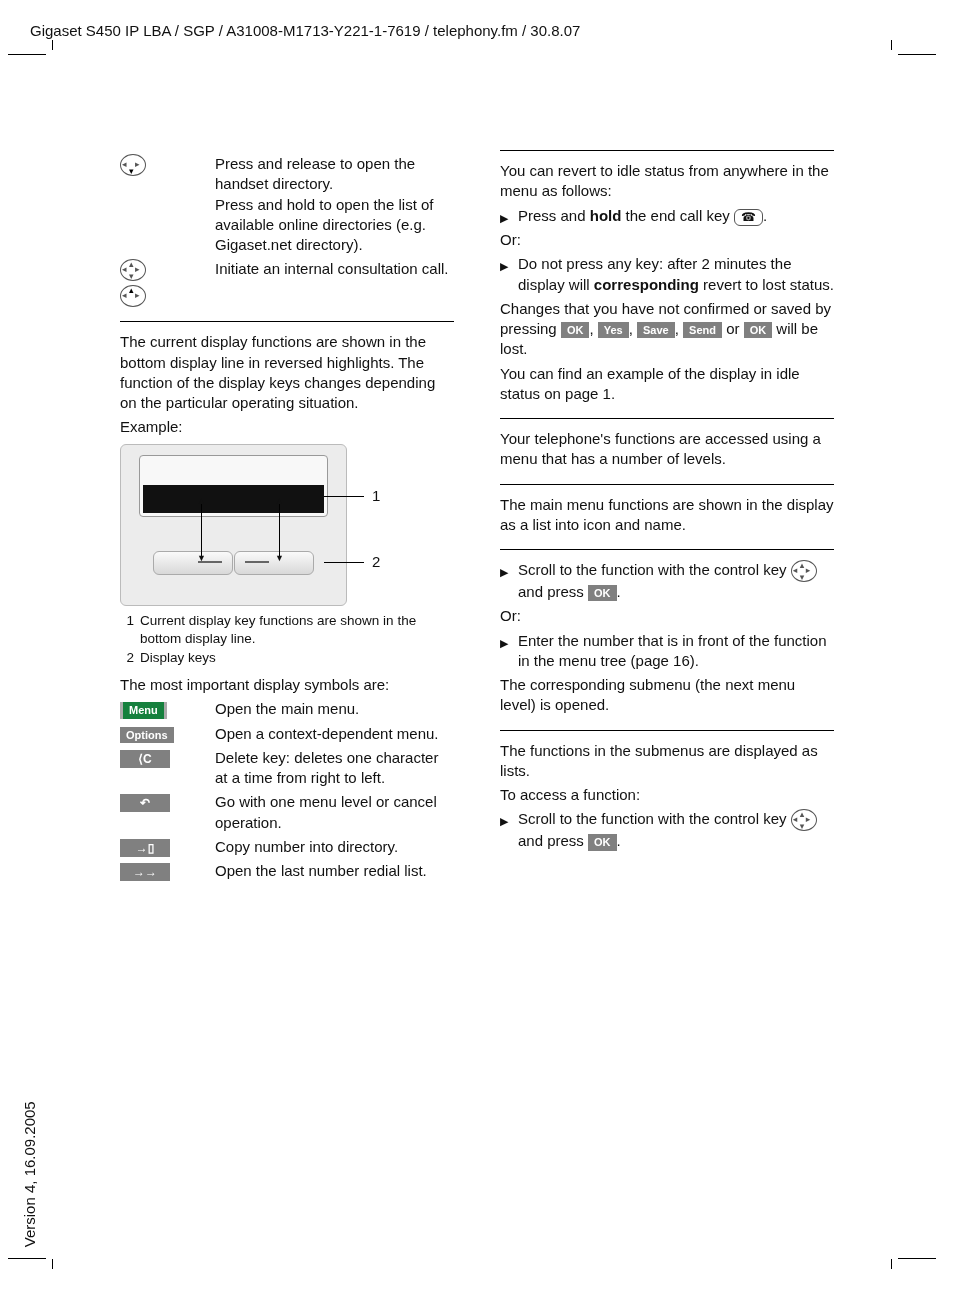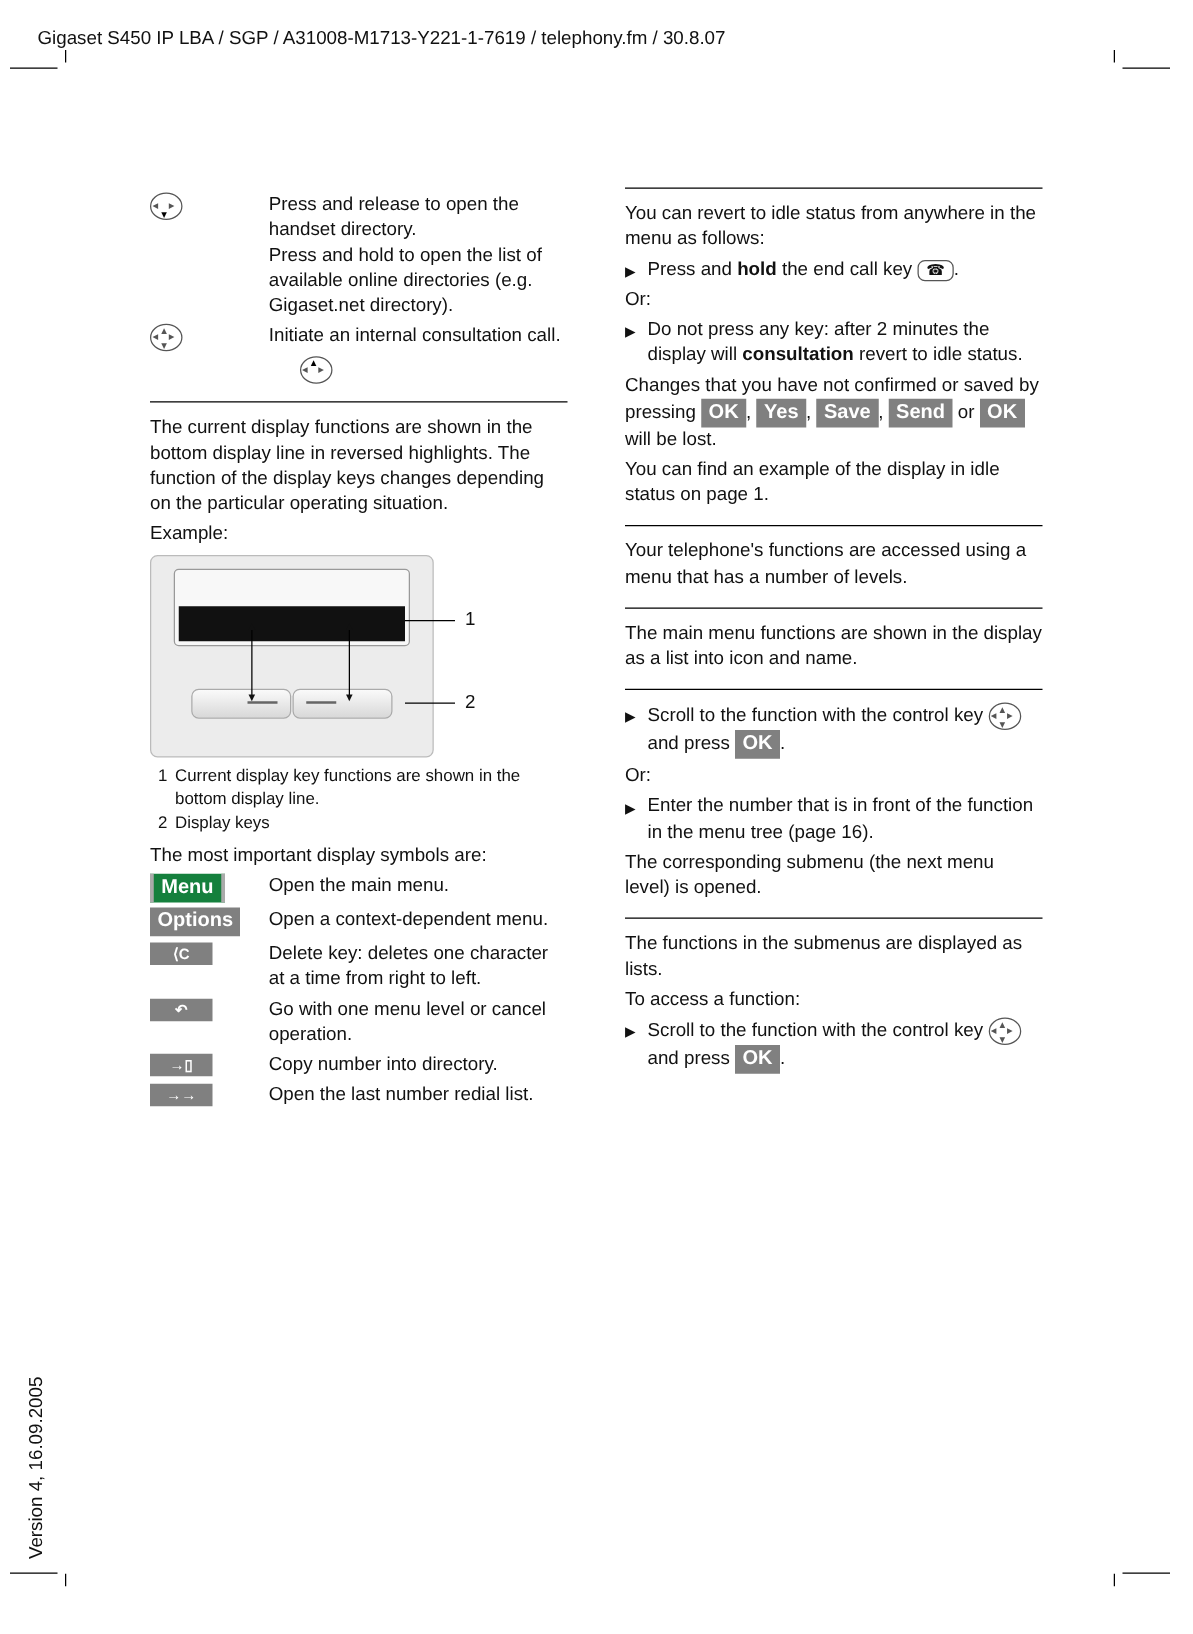--- a/index.html
+++ b/index.html
@@ -48,21 +48,21 @@
     column-gap: 46px;
     column-fill: auto;
   }
 
   .block { break-inside: avoid-column; }
 
   .hr { border:none; border-top:1.5px solid #000; margin: 14px 0 10px 0; }
   .hr-small { width: 100%; }
 
   p { margin: 4px 0; }
-  .indent-row { display:flex; margin:4px 0;justify-content:center; }
+  .indent-row { display:flex; margin:4px 0; }
   .indent-row .left { width: 95px; flex-shrink:0; text-align:left; }
   .indent-row .right { flex:1; }
 
   .nav-icon {
     display:inline-block;
     width:24px; height:20px;
     border:1.2px solid #555;
     border-radius:50%;
     position:relative;
     font-size:0;
@@ -78,21 +78,21 @@
 
   .bullet-row { display:flex; margin: 4px 0; justify-content: center;}
   .bullet-row .arrow { width: 18px; flex-shrink:0; }
   .bullet-row .arrow::before { content:"▶"; font-size:11px; position:relative; top:1px;}
   .bullet-row .txt { flex:1; }
 
   .chip {
     display:inline-block;
     background:#808080;
     color:#fff;
-    font-size:16px;
+    font-size:11px;
     font-weight:bold;
     padding:1px 6px;
     line-height:1.3;
     vertical-align:baseline;
   }
   .chip.menu { background:#15803d; color:#fff; border-left:3px solid #aaa; border-right:3px solid #aaa;}
 
   .keycap {
     display:inline-block;
     border:1px solid #555;
@@ -254,21 +254,21 @@
 
     <hr class="hr" style="margin-top:0;">
     <p>You can revert to idle status from anywhere in the menu as follows:</p>
     <div class="bullet-row">
       <div class="arrow"></div>
       <div class="txt"><span>Press and </span><b>hold</b><span> the end call key </span><span class="keycap">☎</span>.</div>
     </div>
     <p>Or:</p>
     <div class="bullet-row">
       <div class="arrow"></div>
-      <div class="txt"><span>Do not press any key: after 2 minutes the display will </span><b>consultation</b><span> revert to idle status.</span></div>
+      <div class="txt"><span>Do not press any key: after 2 minutes the display will </span><b>corresponding</b><span> revert to lost status.</span></div>
     </div>
     <p>
       <span>Changes that you have not confirmed or saved by pressing </span>
       <span class="chip">OK</span>, 
       <span class="chip">Yes</span>, 
       <span class="chip">Save</span>, 
       <span class="chip">Send</span><span> or </span>
       <span class="chip">OK</span><span> will be lost.</span>
     </p>
     <p>You can find an example of the display in idle status on page 1.</p>

